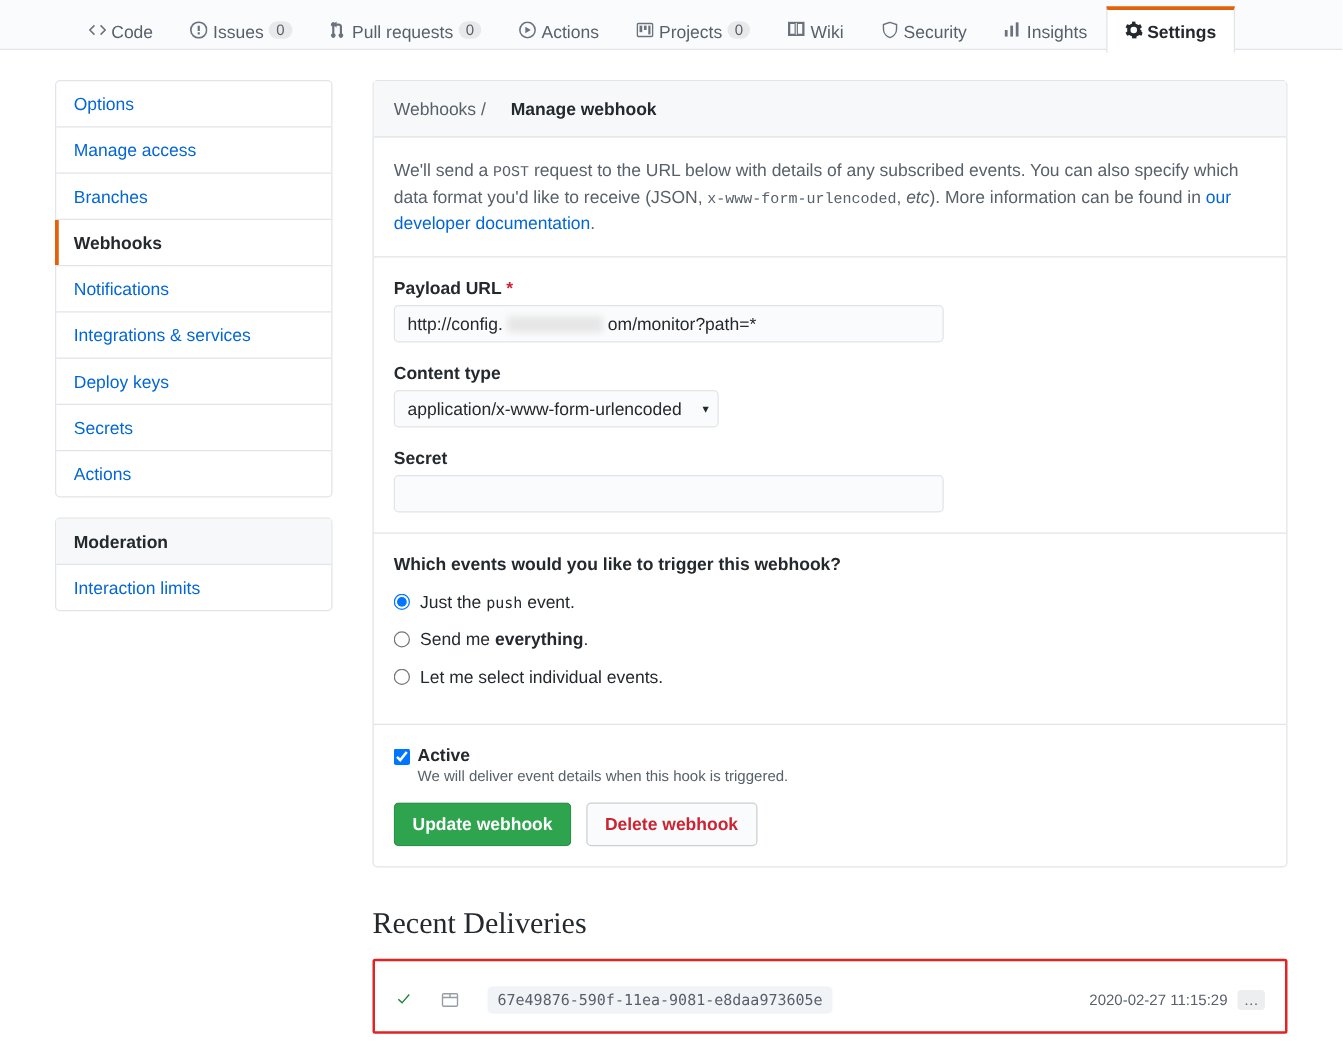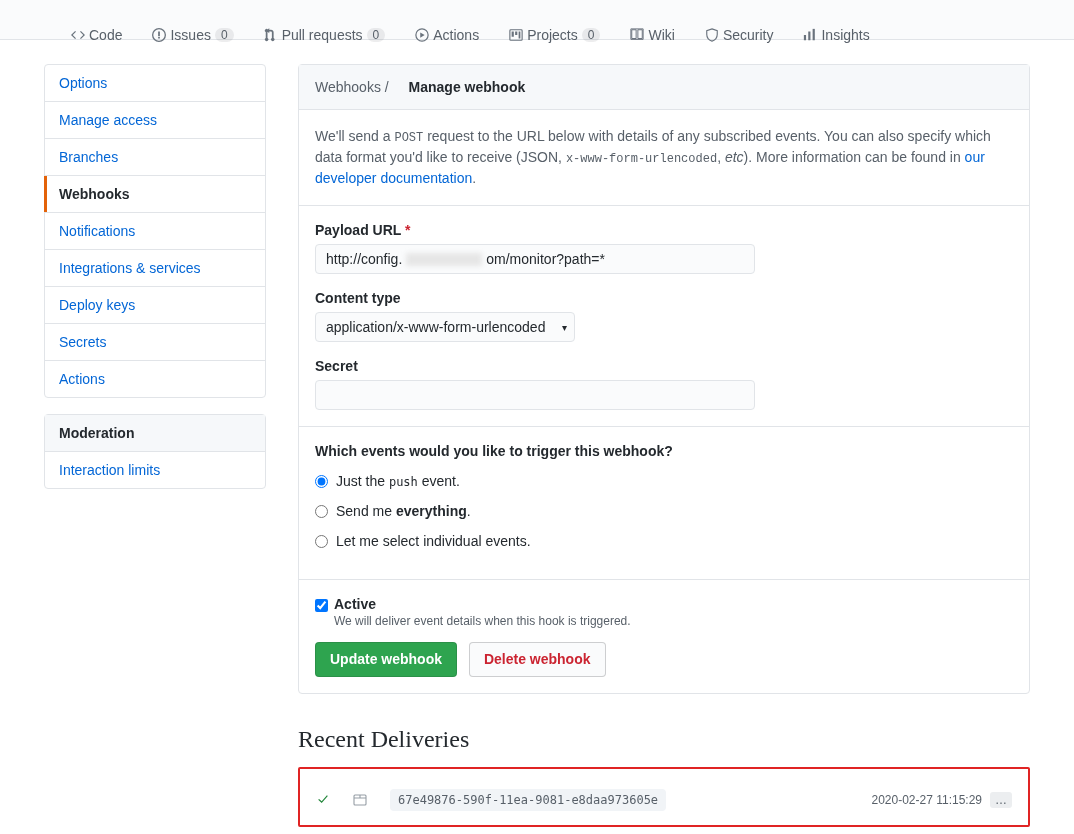--- a/index.html
+++ b/index.html
@@ -13,30 +13,30 @@
     .repo-nav {
       height: 40px;
       border-bottom: 1px solid #e1e4e8;
       background: #fafbfc;
       display: flex;
       align-items: center;
       padding-left: 56px;
     }
     .repo-nav a {
       display: inline-flex;
-      align-items: center;
+      align-items: flex-start;
       padding: 9px 14px;
       color: #586069;
       text-decoration: none;
       font-size: 14px;
       border: 1px solid transparent;
       border-bottom: none;
       border-top: 3px solid transparent;
       position: relative;
-      top: 14px;
+      top: 4px;
     }
     .repo-nav a.active {
       background: #fff;
       border-color: #e1e4e8;
       border-top-color: #e36209;
       color: #24292e;
       font-weight: 600;
     }
     .repo-nav .icon { margin-right: 4px; display: inline-flex; }
     .counter {
@@ -258,20 +258,28 @@
   </a>
   <a href="#">
     <span class="icon">
       <svg width="14" height="14" viewBox="0 0 16 16" fill="#6a737d">
           <rect x="1" y="8" width="2.5" height="6"></rect>
           <rect x="6" y="4" width="2.5" height="10"></rect>
           <rect x="11" y="1" width="2.5" height="13"></rect>
         </svg>
     </span>
     <span>Insights</span>
+  </a>
+  <a href="#" class="active">
+    <span class="icon">
+      <svg width="14" height="14" viewBox="0 0 16 16" fill="#24292e">
+          <path d="M8 5a3 3 0 100 6 3 3 0 000-6zm7 3c0 .5-.05 1-.13 1.4l1.6 1.2-1.5 2.6-1.9-.7c-.7.6-1.5 1-2.4 1.2l-.3 2H6.6l-.3-2a6 6 0 01-2.4-1.2l-1.9.7-1.5-2.6 1.6-1.2A7 7 0 012 8c0-.5.05-1 .13-1.4L.5 5.4 2 2.8l1.9.7c.7-.6 1.5-1 2.4-1.2l.3-2h2.8l.3 2c.9.2 1.7.6 2.4 1.2l1.9-.7 1.5 2.6-1.6 1.2c.08.4.13.9.13 1.4z"></path>
+        </svg>
+    </span>
+    <span>Settings</span>
   </a>
 </nav>
 
 <div class="page">
   <aside class="sidebar">
     <nav class="menu">
       <a class="menu-item">Options</a>
       <a class="menu-item">Manage access</a>
       <a class="menu-item">Branches</a>
       <a class="menu-item selected">Webhooks</a>

